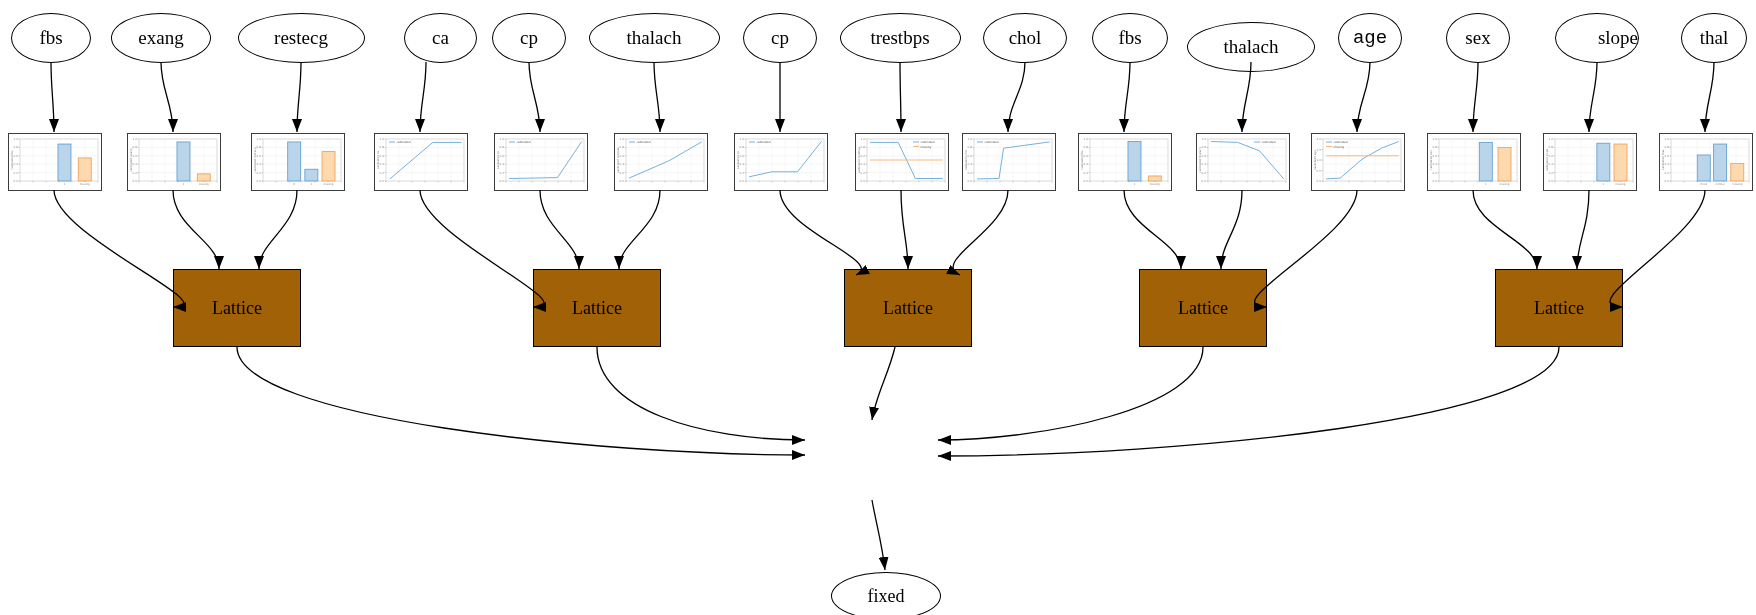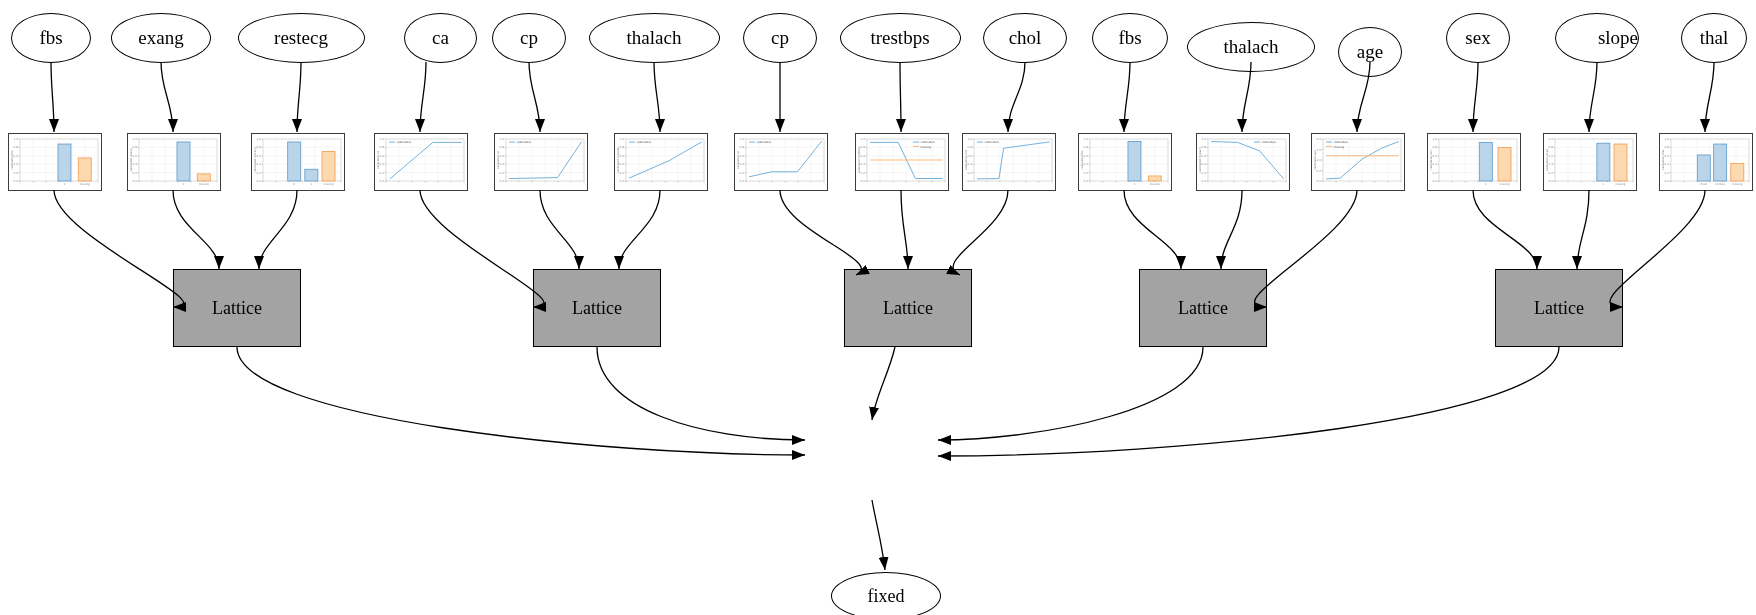--- a/index.html
+++ b/index.html
@@ -1,21 +1,21 @@
 <!DOCTYPE html>
 <html><head>
 <meta charset="utf-8">
 <style>
   html,body{margin:0;padding:0;background:#ffffff;}
   #canvas{position:relative;width:1756px;height:615px;background:#ffffff;overflow:hidden;
           font-family:"Liberation Serif", serif;}
   .node-ellipse{position:absolute;border:1.3px solid #000;border-radius:50%;
     display:flex;align-items:center;justify-content:center;background:#fff;box-sizing:border-box;
     font-size:19px;color:#000;z-index:1;}
-  .node-box{position:absolute;border:1.2px solid #000;background:#a3a3a3;box-sizing:border-box;
+  .node-box{position:absolute;border:1.2px solid #000;background:#a16207;box-sizing:border-box;
     display:flex;align-items:center;justify-content:center;font-size:18px;color:#000;z-index:1;}
   .chart-node{position:absolute;border:1.4px solid #3c3c3c;background:#fff;box-sizing:content-box;z-index:1;}
   .chart-node svg{display:block;}
   #edges{position:absolute;left:0;top:0;z-index:2;pointer-events:none;}
 </style>
 </head>
 <body>
 
 <div id="canvas" style="width: 1756px; height: 615px; margin-top: 11px;">
     <div class="node-ellipse" style="left: 11px; top: 2px; width: 80px; height: 50px;">
@@ -44,21 +44,21 @@
     </div>
     <div class="node-ellipse" style="left: 983px; top: 2px; width: 84px; height: 50px;">
       <span>chol</span>
     </div>
     <div class="node-ellipse" style="left: 1092px; top: 2px; width: 76px; height: 50px;">
       <span>fbs</span>
     </div>
     <div class="node-ellipse" style="left: 1187px; top: 11px; width: 128px; height: 50px;">
       <span>thalach</span>
     </div>
-    <div class="node-ellipse" style="left: 1338px; top: 16px; width: 64px; height: 50px;">
+    <div class="node-ellipse" style="left: 1338px; top: 2px; width: 64px; height: 50px; font-family: Liberation Mono, monospace;">
       <span>age</span>
     </div>
     <div class="node-ellipse" style="left: 1446px; top: 2px; width: 64px; height: 50px;">
       <span>sex</span>
     </div>
     <div class="node-ellipse" style="left: 1555px; top: 2px; width: 84px; height: 50px; justify-content: flex-end;">
       <span>slope</span>
     </div>
     <div class="node-ellipse" style="left: 1681px; top: 2px; width: 66px; height: 50px;">
       <span>thal</span>

